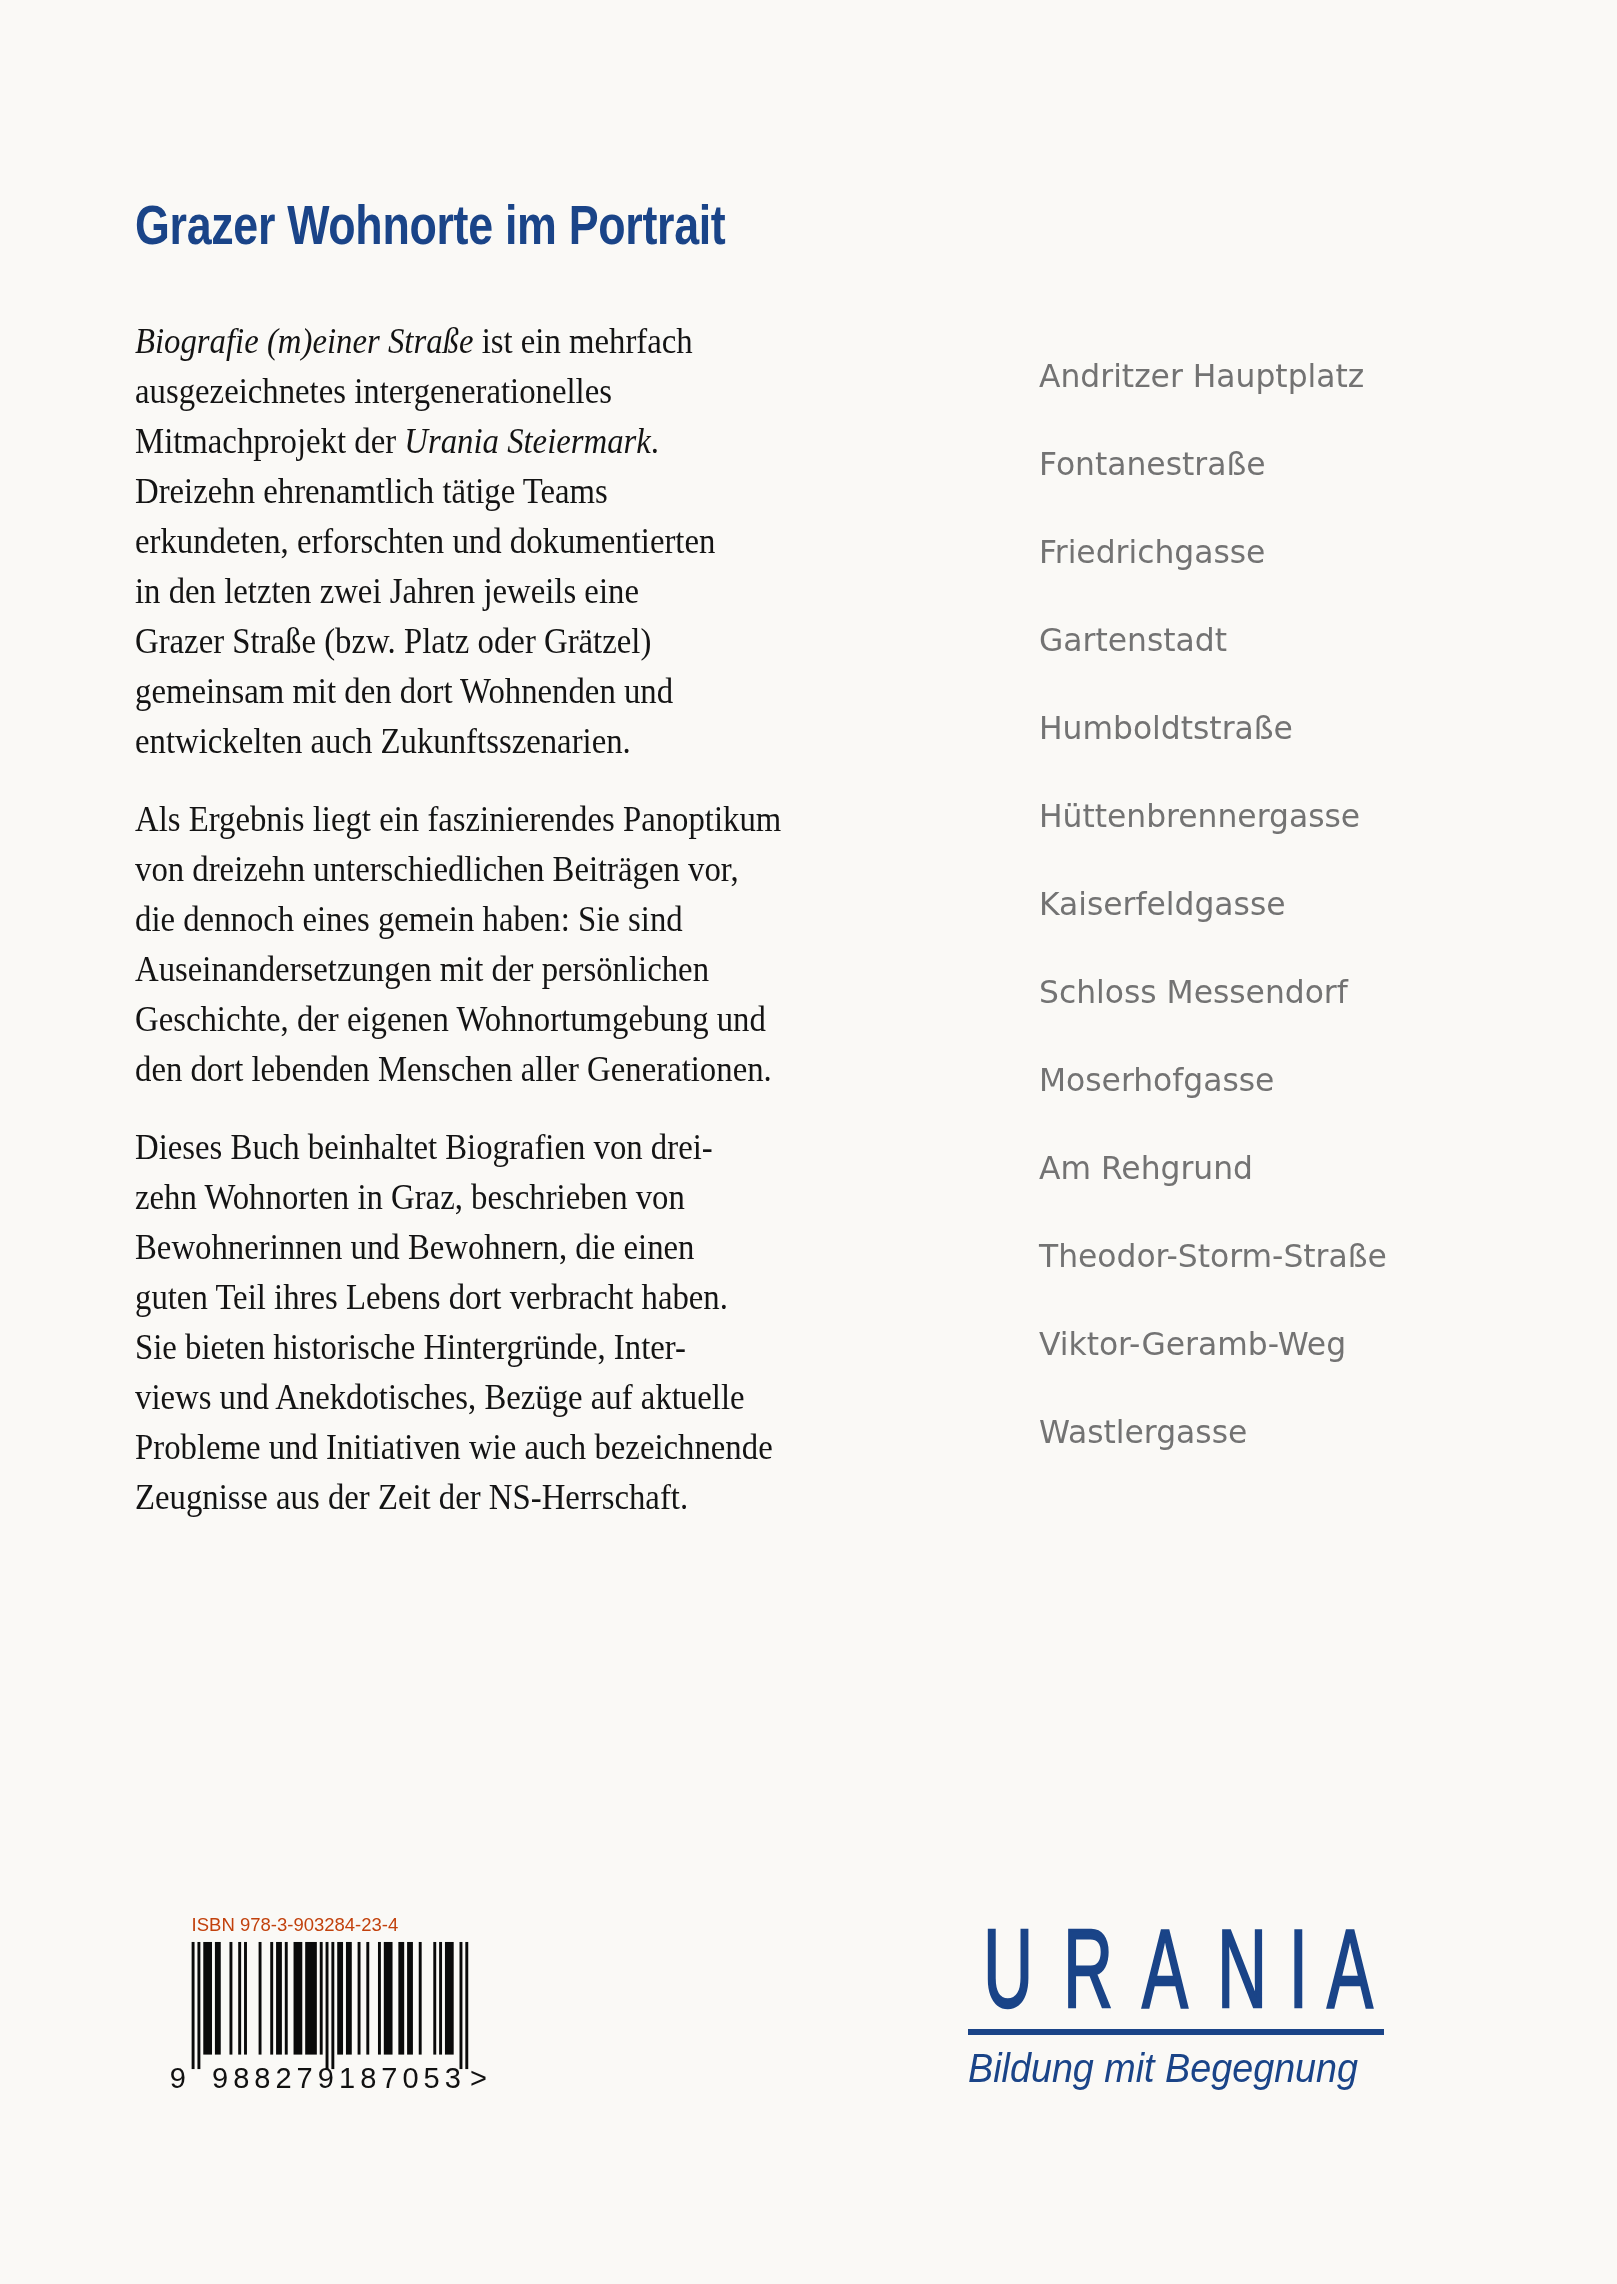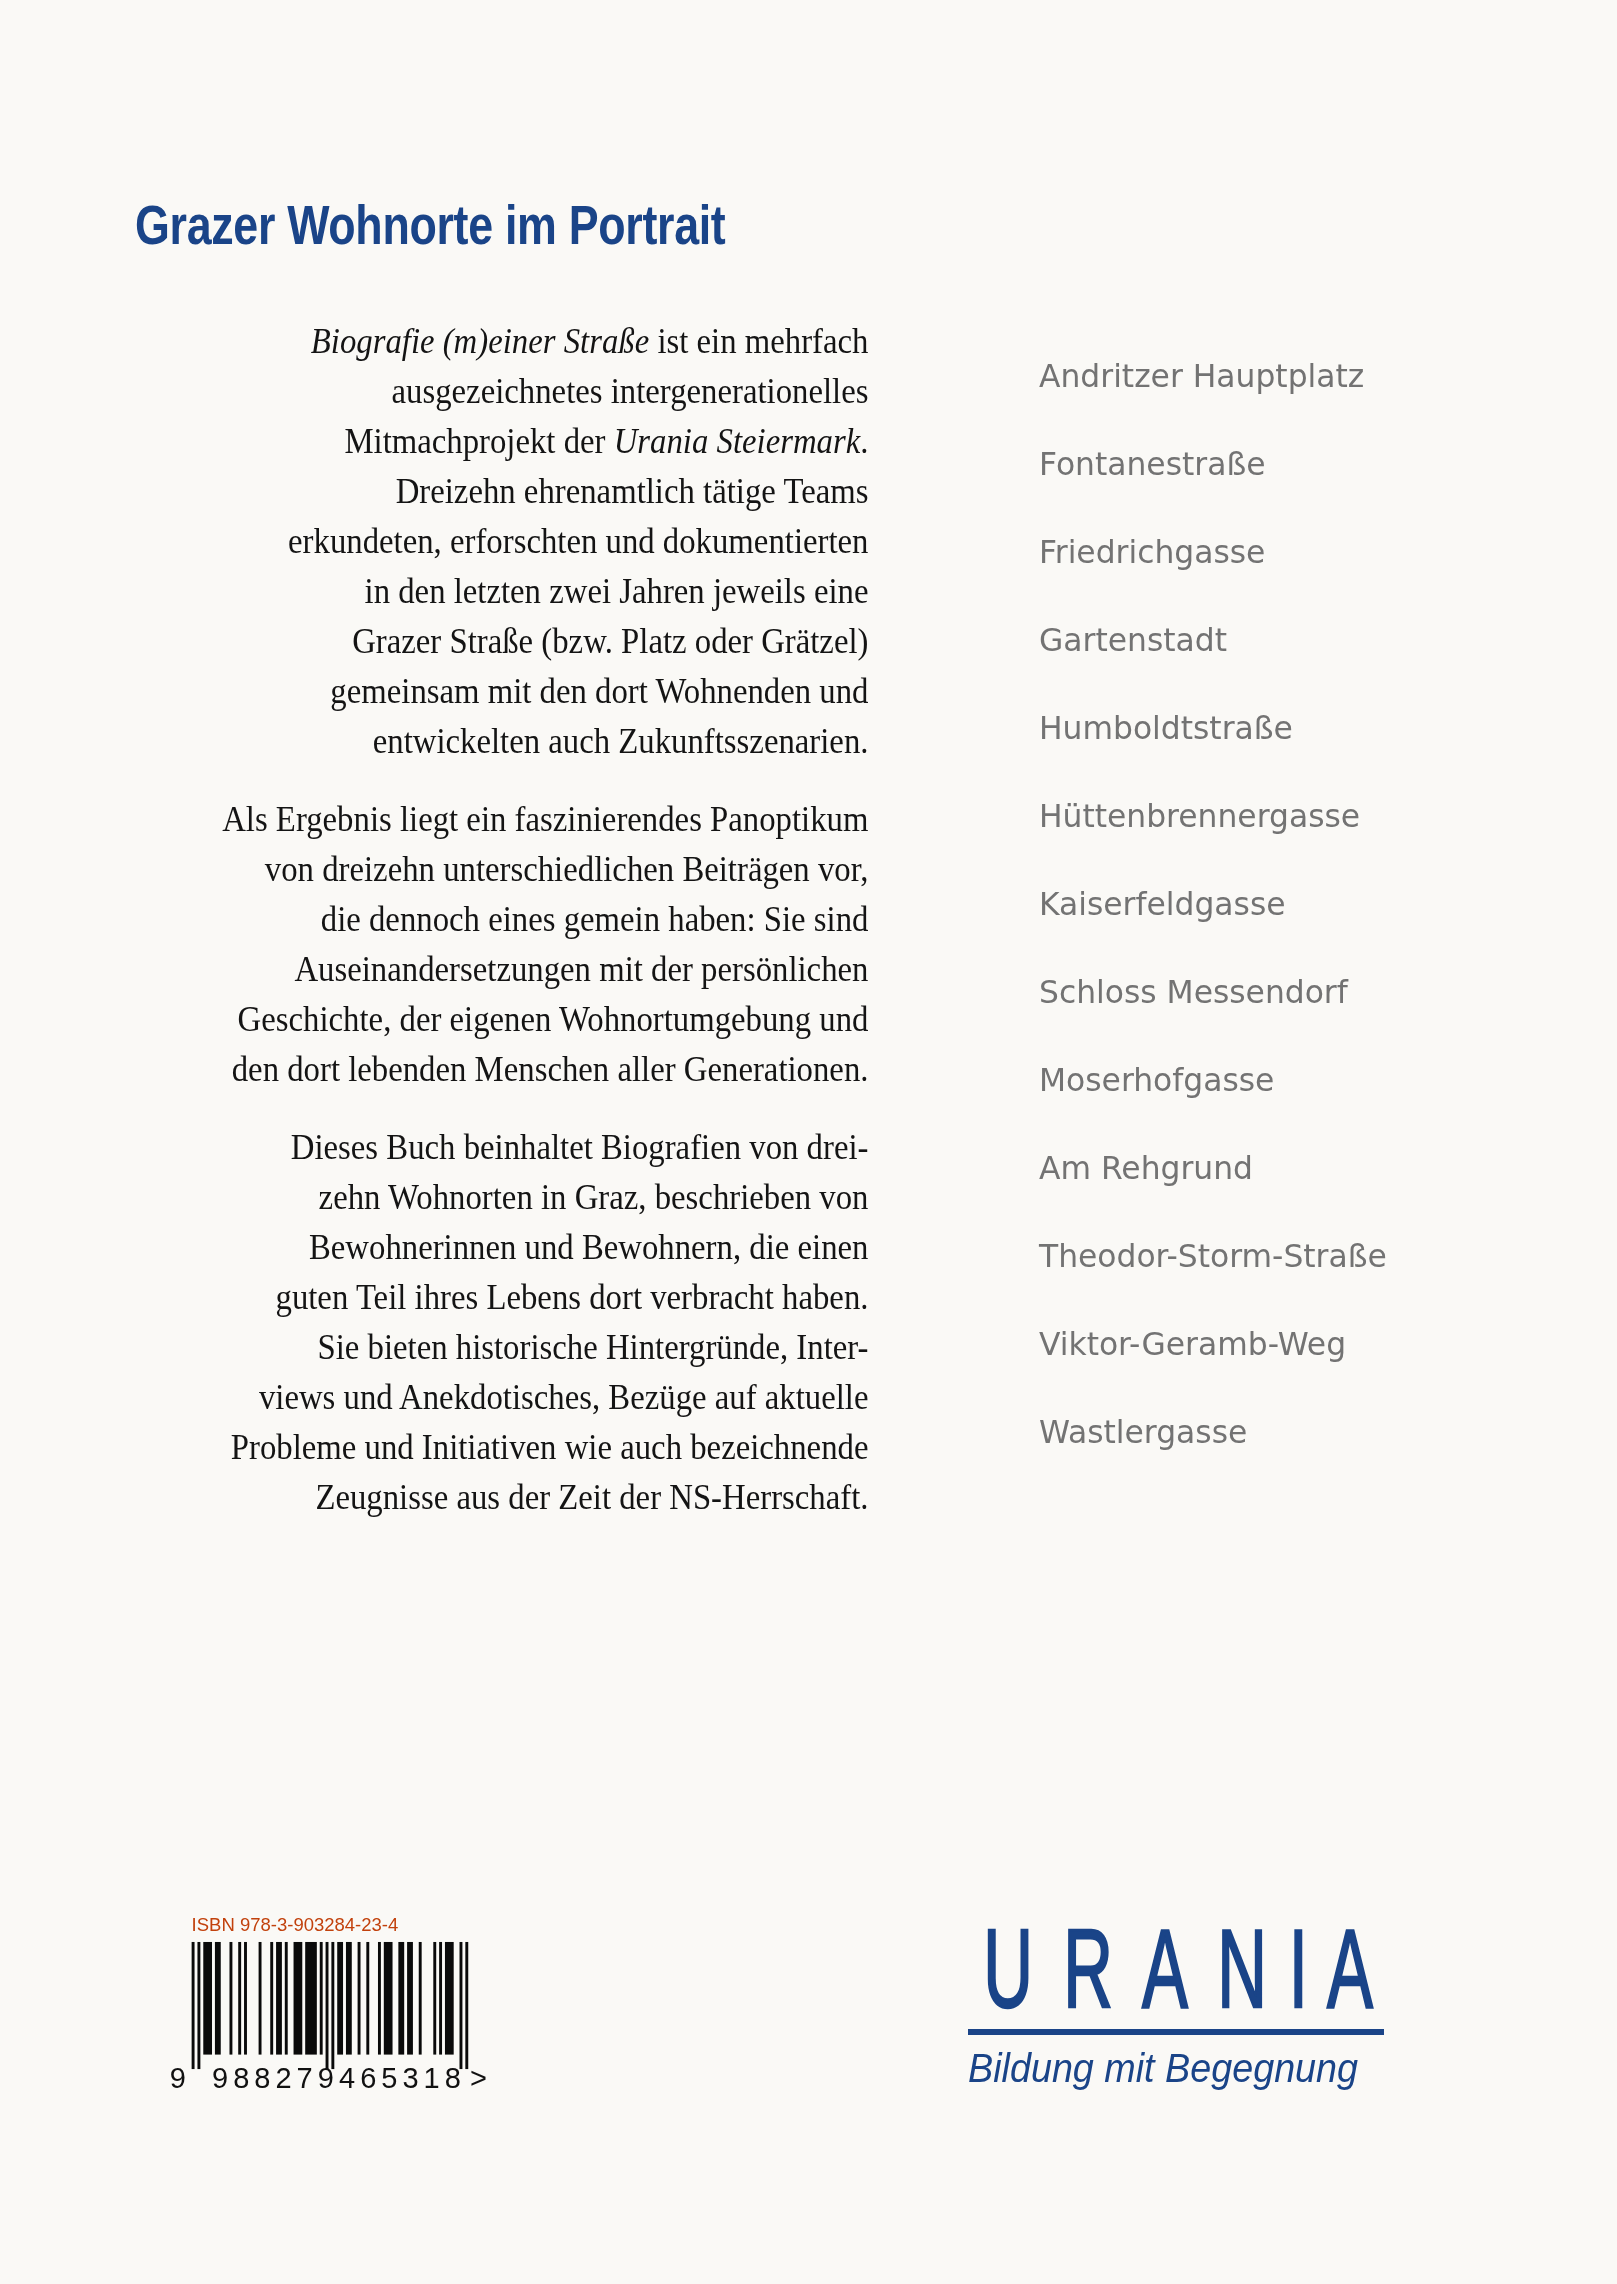--- a/index.html
+++ b/index.html
@@ -23,21 +23,21 @@
     margin: 0;
   }
   .body-col {
     position: absolute; left: 135px; top: 316px;
     width: 806px;
     font-family: "Liberation Serif", serif;
     font-size: 36px;
     line-height: 50px;
     color: #141414;
   }
-  .para { margin: 0 0 28px 0; text-align: right; }
+  .para { margin: 0 0 28px 0; }
   .line { display: block; white-space: nowrap; transform: scaleX(0.91); transform-origin: left center; }
   .line em { font-style: italic; }
   .streets {
     position: absolute; left: 1039px; top: 350px;
     list-style: none; margin: 0; padding: 0;
     font-family: "DejaVu Sans", sans-serif;
     font-size: 32px;
     color: #737373;
   }
   .streets li {
@@ -174,21 +174,21 @@
       <rect x="300.88" y="41" width="7.24" height="140" fill="#0a0a0a"></rect>
       <rect x="315.36" y="41" width="3.62" height="140" fill="#0a0a0a"></rect>
       <rect x="333.46" y="41" width="3.62" height="140" fill="#0a0a0a"></rect>
       <rect x="340.70" y="41" width="3.62" height="140" fill="#0a0a0a"></rect>
       <rect x="347.94" y="41" width="10.86" height="140" fill="#0a0a0a"></rect>
       <rect x="366.04" y="41" width="3.62" height="158" fill="#0a0a0a"></rect>
       <rect x="373.28" y="41" width="3.62" height="158" fill="#0a0a0a"></rect>
     </svg>
   <span class="barcode-digit" style="left:4.8px">9</span>
   <span class="barcode-digit" style="left:47px">988279</span>
-  <span class="barcode-digit" style="left:174px">465318</span>
+  <span class="barcode-digit" style="left:174px">187053</span>
   <span class="barcode-digit" style="left:305px">&gt;</span>
 </div>
 
 <div class="logo">
   <div class="logo-word" id="logo-word">
       <span>U</span>
       <span>R</span>
       <span>A</span>
       <span>N</span>
       <span>I</span>

